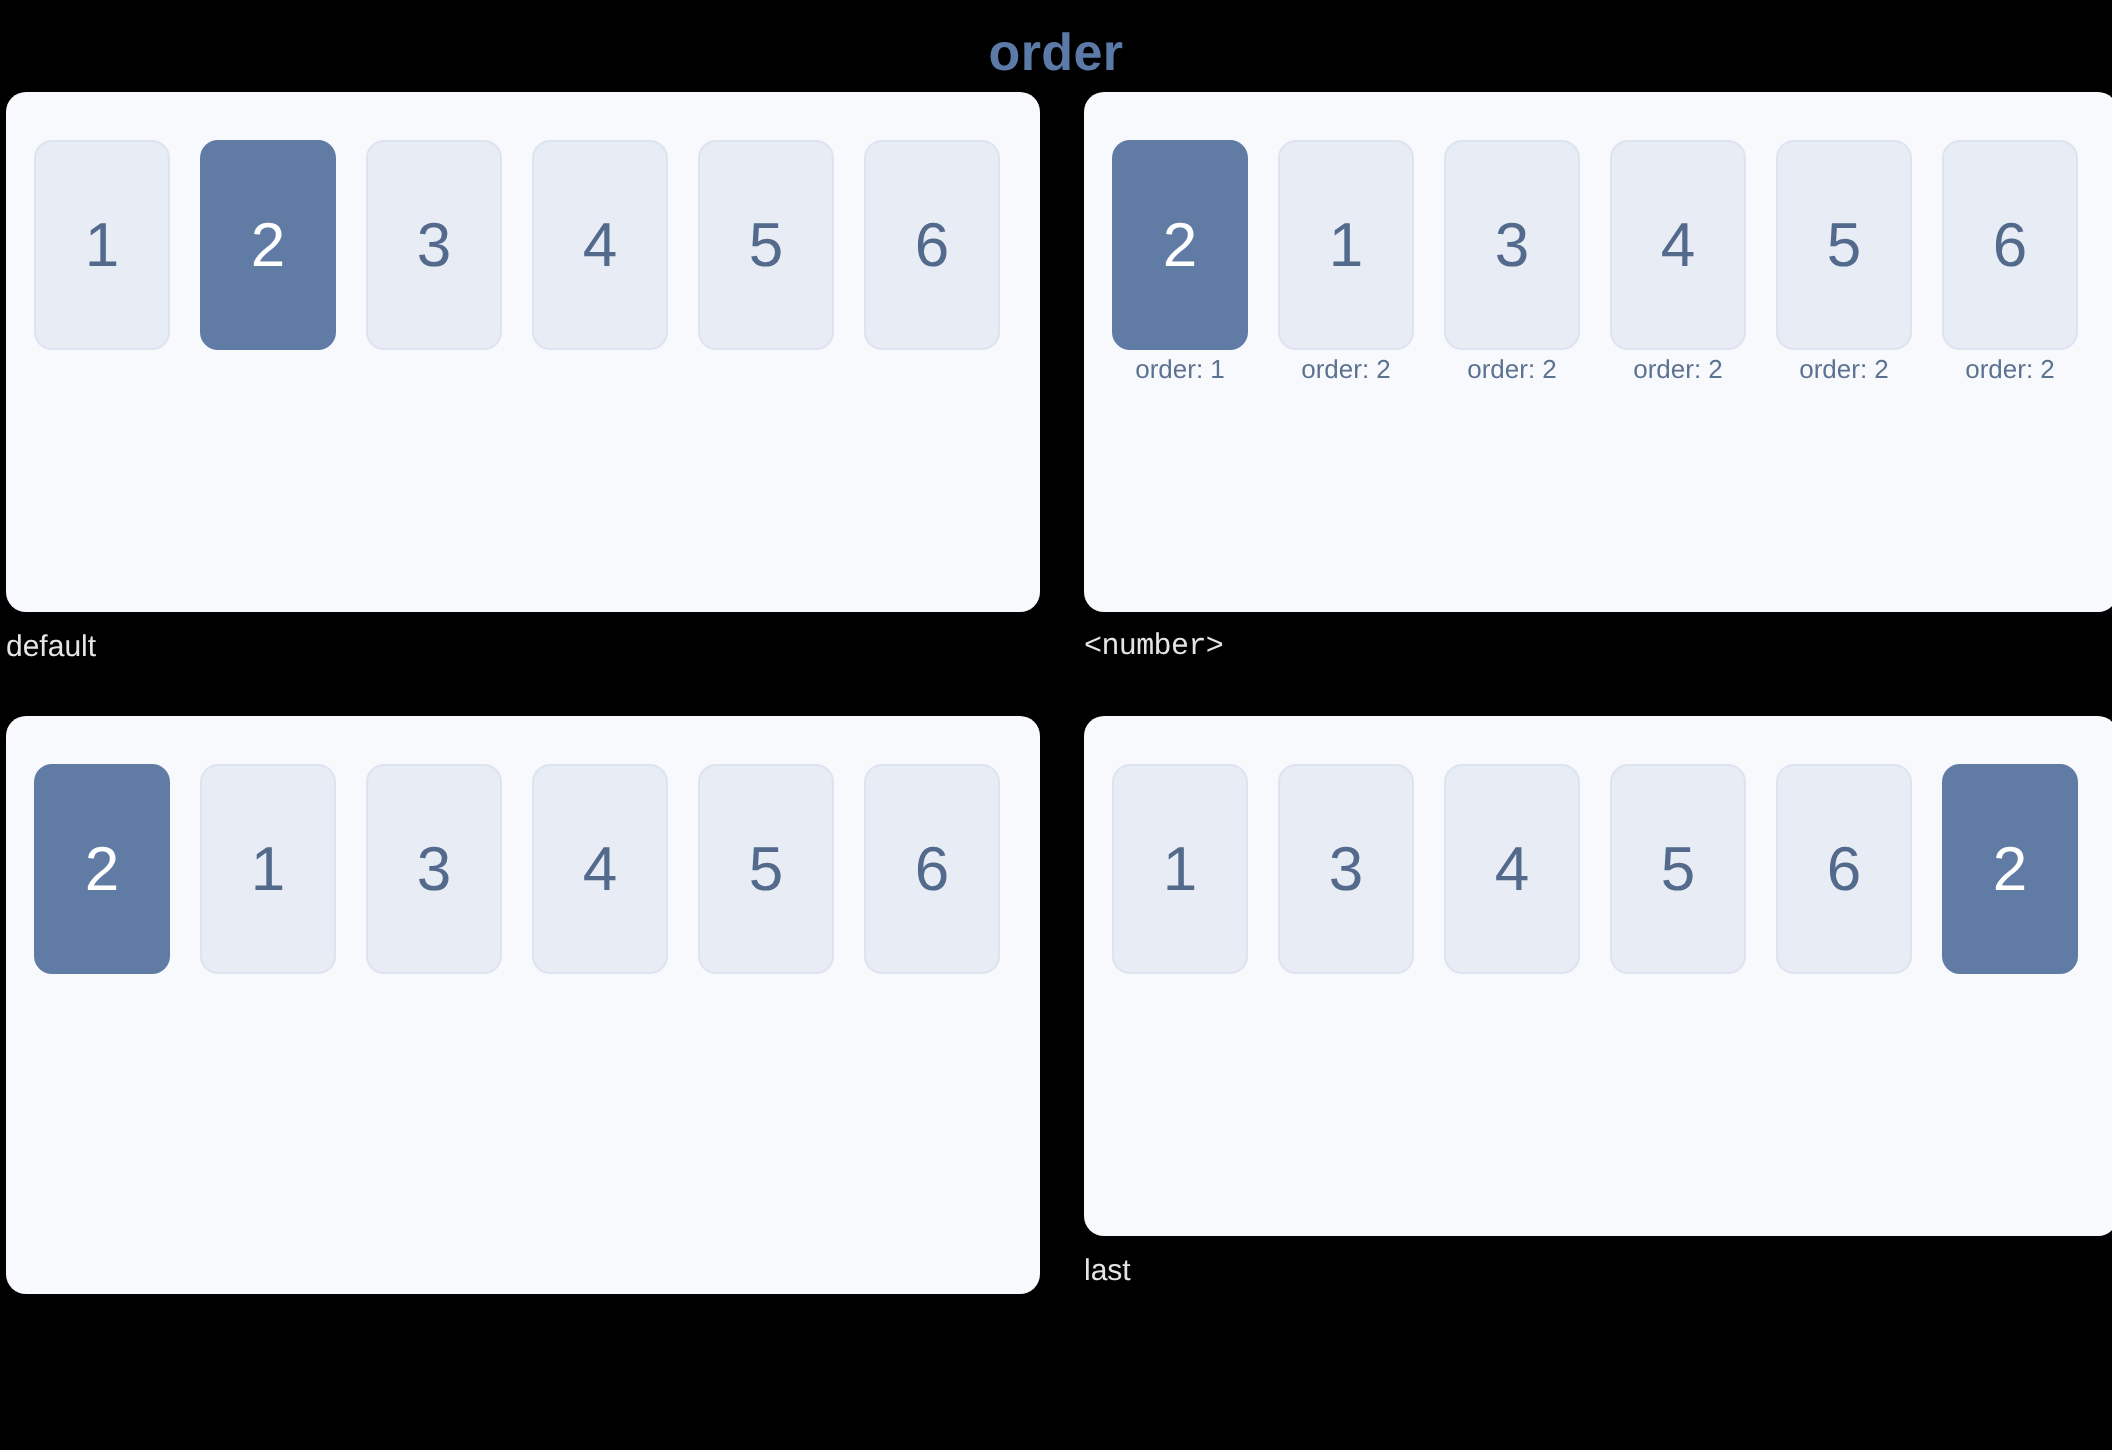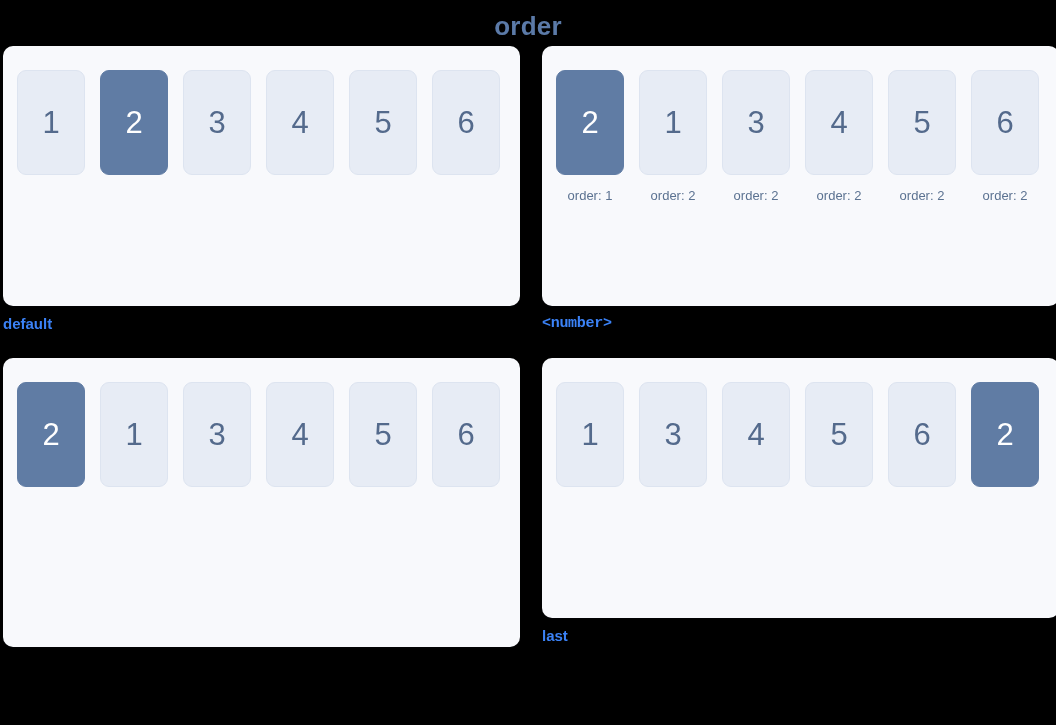--- a/index.html
+++ b/index.html
@@ -81,33 +81,33 @@
     flex: none;
   }
 
   .tile.is-highlighted {
     background: #607ca4;
     border-color: #607ca4;
     color: #ffffff;
   }
 
   .tile-note {
-    margin-top: 13px;
+    margin-top: 2px;
     font-size: 13px;
     color: #5b7291;
     white-space: nowrap;
     text-align: left;
   }
 
   .panel-caption {
     height: 29px;
     line-height: 27px;
     font-size: 15px;
-    font-weight: bold;
-    color: #3b82f6;
+    font-weight: normal;
+    color: #e5e5e5;
     padding-top: 4px;
   }
 
   .panel-caption.mono {
     font-family: "Liberation Mono", monospace;
     letter-spacing: -0.3px;
   }
 </style>
 </head>
 <body>

